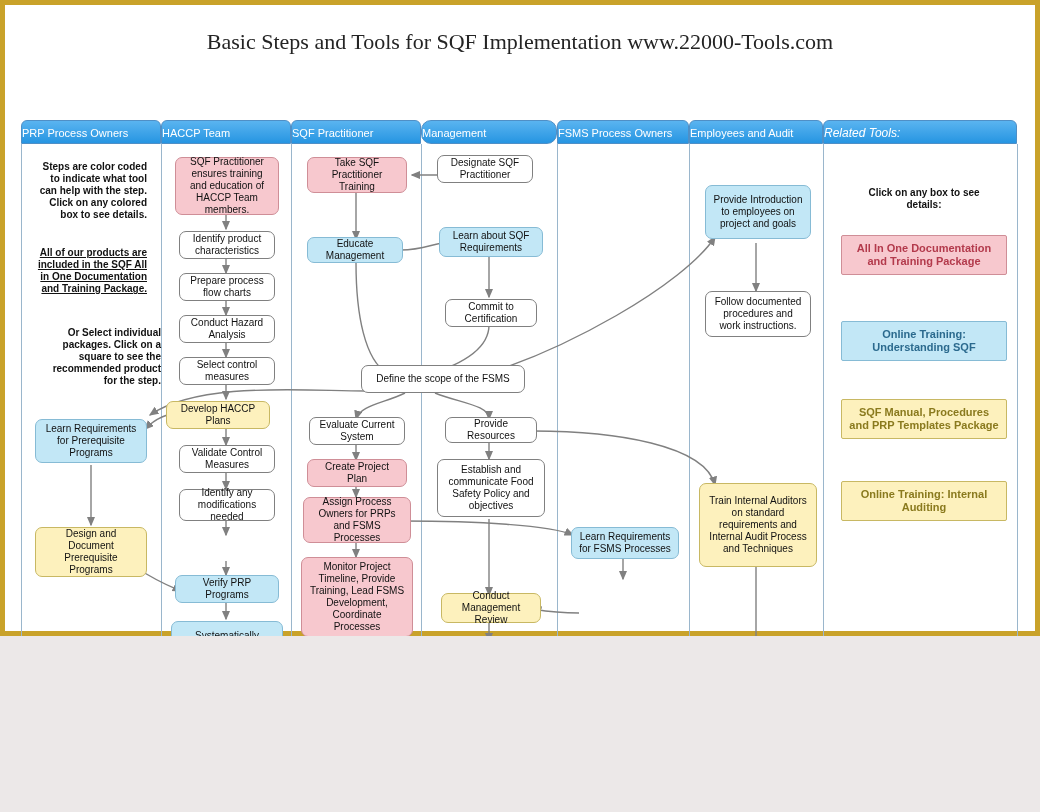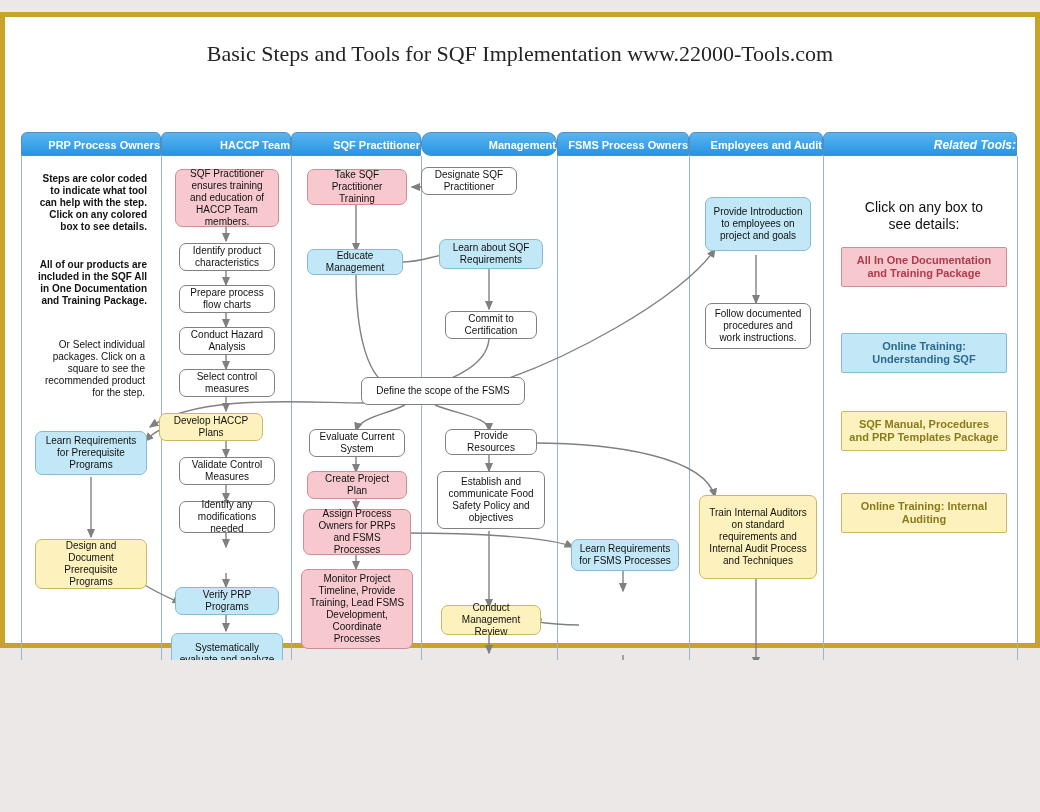--- a/index.html
+++ b/index.html
@@ -1,33 +1,33 @@
 <!DOCTYPE html>
 <html><head>
 <meta charset="utf-8">
 <style>
 html,body{margin:0;padding:0;font-family:Arial,Helvetica,sans-serif;background:#ece8e8}
-#page{position:relative;width:1040px;height:636px;margin:12px auto;background:#ffffff;box-sizing:border-box;border:5px solid #c9a22a}
+#page{position:relative;width:1040px;height:636px;margin:0 auto;background:#ffffff;box-sizing:border-box;border:5px solid #c9a22a}
 #title{position:absolute;top:24px;left:0;right:0;text-align:center;font-family:'Palatino Linotype',Palatino,serif;font-size:22px;color:#242424}
 #lanes{position:absolute;top:115px;left:16px;right:16px}
-.lane-header{position:absolute;top:0;height:24px;line-height:24px;text-align:right;color:#fff;font-weight:bold;font-size:11px;border:1px solid #4f8fc6;border-top-left-radius:6px;border-top-right-radius:6px;background:linear-gradient(#5ab4f0,#2695e2);box-sizing:border-box}
+.lane-header{position:absolute;top:0;height:24px;line-height:24px;text-align:left;color:#fff;font-weight:normal;font-size:11px;border:1px solid #4f8fc6;border-top-left-radius:6px;border-top-right-radius:6px;background:linear-gradient(#5ab4f0,#2695e2);box-sizing:border-box}
 .lane-header.rt{font-style:italic;font-size:12px}
 .lane-divider{position:absolute;top:24px;width:0;border-left:1px solid #9ab6cc}
 .box{position:absolute;box-sizing:border-box;padding:4px 6px;text-align:center;font-size:10px;line-height:1.2;color:#111;display:flex;align-items:center;justify-content:center;cursor:pointer}
 .rect{border:1px solid #808080;border-radius:7px;background:#fff}
 .pink{background:#f7c8ce;border-color:#cf8e97}
 .blue{background:#c2e7f6;border-color:#86bbd5}
 .yellow{background:#fdf1bd;border-color:#c8b863}
 .white{background:#ffffff}
 .textblk{font-size:10px;text-align:right}
 .oval{border:1.5px solid #6a6a6a;border-radius:50%/60%;background:#fff;min-height:26px}
 .tool{font-size:11px;font-weight:bold;border:1px solid;border-radius:2px;padding:6px}
 .svglayer{position:absolute;top:0;left:0;pointer-events:none}
 svg{overflow:visible}
-.related-hint{font-size:14px;font-weight:normal}
+.related-hint{font-size:10px;font-weight:bold}
 </style>
 </head>
 <body>
 
 <div id="page">
   <div id="title">Basic Steps and Tools for SQF Implementation www.22000-Tools.com</div>
 
   <div id="lanes">
 
   <div class="lane-header" style="left: 0px; width: 140px;">PRP Process Owners</div>
@@ -116,46 +116,46 @@
         <path d="M484,706 C484,740 484,758 484,766"></path>
         <path d="M618,638 C618,720 560,770 540,772"></path>
         <path d="M751,676 C740,740 620,772 560,774"></path>
 
         <path d="M574,608 C550,608 534,605 528,604"></path>
       </g>
     </svg>
   </div>
 
   <div class="box textblk" style="left:24px;top:152px;width:124px;font-weight:bold">Steps are color coded to indicate what tool can help with the step. Click on any colored box to see details.</div>
-  <div class="box textblk" style="left:24px;top:238px;width:124px;font-weight:bold;">All of our products are included in the SQF All in One Documentation and Training Package.</div>
-  <div class="box textblk" style="left:22px;top:318px;width:124px;font-weight:normal">Or Select individual packages. Click on a square to see the recommended product for the step.</div>
+  <div class="box textblk" style="left:24px;top:238px;width:124px;font-weight:bold;text-decoration:underline">All of our products are included in the SQF All in One Documentation and Training Package.</div>
+  <div class="box textblk" style="left:38px;top:318px;width:124px;font-weight:bold">Or Select individual packages. Click on a square to see the recommended product for the step.</div>
 
   <div class="box rect blue" style="left:30px;top:414px;width:112px;height:44px">Learn Requirements for Prerequisite Programs</div>
   <div class="box rect yellow" style="left:30px;top:522px;width:112px;height:50px">Design and Document Prerequisite Programs</div>
 
   <div class="box rect pink" style="left:170px;top:152px;width:104px;height:58px">SQF Practitioner ensures training and education of HACCP Team members.</div>
   <div class="box rect white" style="left:174px;top:226px;width:96px;height:28px">Identify product characteristics</div>
   <div class="box rect white" style="left:174px;top:268px;width:96px;height:28px">Prepare process flow charts</div>
   <div class="box rect white" style="left:174px;top:310px;width:96px;height:28px">Conduct Hazard Analysis</div>
   <div class="box rect white" style="left:174px;top:352px;width:96px;height:28px">Select control measures</div>
-  <div class="box rect yellow" style="left:154px;top:396px;width:104px;height:28px">Develop HACCP Plans</div>
+  <div class="box rect yellow" style="left:161px;top:396px;width:104px;height:28px">Develop HACCP Plans</div>
   <div class="box rect white" style="left:174px;top:440px;width:96px;height:28px">Validate Control Measures</div>
   <div class="box rect white" style="left:174px;top:484px;width:96px;height:32px">Identify any modifications needed</div>
   <div class="box rect blue" style="left:170px;top:570px;width:104px;height:28px">Verify PRP Programs</div>
   <div class="box rect blue" style="left:166px;top:616px;width:112px;height:66px">Systematically evaluate and analyze individual verification results</div>
 
   <div class="box rect pink" style="left:302px;top:152px;width:100px;height:36px">Take SQF Practitioner Training</div>
   <div class="box rect blue" style="left:302px;top:232px;width:96px;height:26px">Educate Management</div>
   <div class="box rect white" style="left:356px;top:360px;width:164px;height:28px">Define the scope of the FSMS</div>
   <div class="box rect white" style="left:304px;top:412px;width:96px;height:28px">Evaluate Current System</div>
   <div class="box rect pink" style="left:302px;top:454px;width:100px;height:28px">Create Project Plan</div>
   <div class="box rect pink" style="left:298px;top:492px;width:108px;height:46px">Assign Process Owners for PRPs and FSMS Processes</div>
   <div class="box rect pink" style="left:296px;top:552px;width:112px;height:80px">Monitor Project Timeline, Provide Training, Lead FSMS Development, Coordinate Processes</div>
 
-  <div class="box rect white" style="left:416px;top:150px;width:96px;height:28px">Designate SQF Practitioner</div>
+  <div class="box rect white" style="left:432px;top:150px;width:96px;height:28px">Designate SQF Practitioner</div>
   <div class="box rect blue" style="left:434px;top:222px;width:104px;height:30px">Learn about SQF Requirements</div>
   <div class="box rect white" style="left:440px;top:294px;width:92px;height:28px">Commit to Certification</div>
   <div class="box rect white" style="left:440px;top:412px;width:92px;height:26px">Provide Resources</div>
   <div class="box rect white" style="left:432px;top:454px;width:108px;height:58px">Establish and communicate Food Safety Policy and objectives</div>
   <div class="box rect yellow" style="left:436px;top:588px;width:100px;height:30px">Conduct Management Review</div>
 
   <div class="box rect blue" style="left:566px;top:522px;width:108px;height:32px">Learn Requirements for FSMS Processes</div>
 
   <div class="box rect blue" style="left:700px;top:180px;width:106px;height:54px">Provide Introduction to employees on project and goals</div>
   <div class="box rect white" style="left:700px;top:286px;width:106px;height:46px">Follow documented procedures and work instructions.</div>

